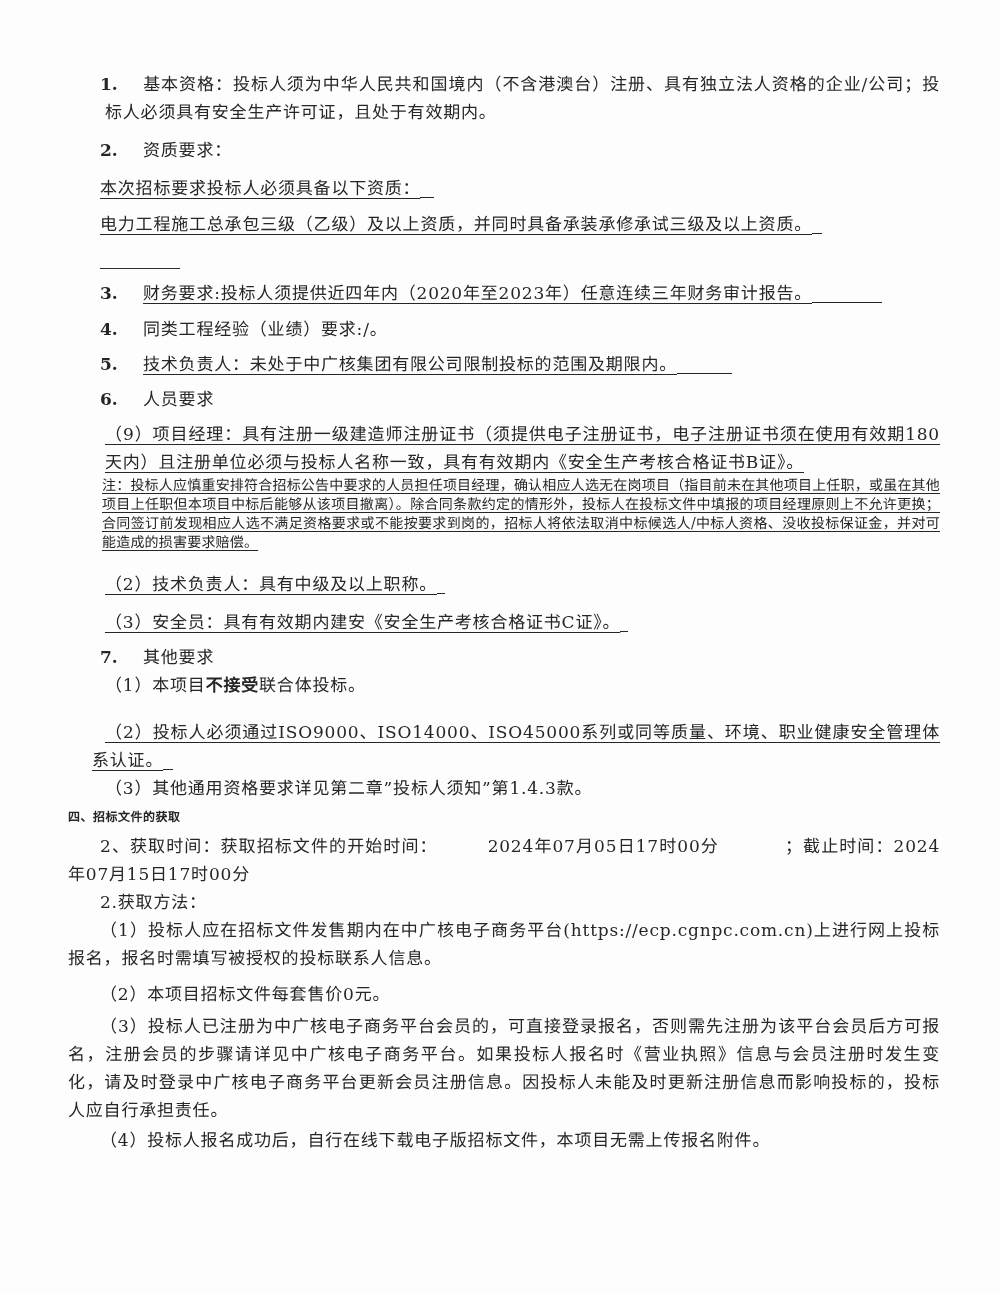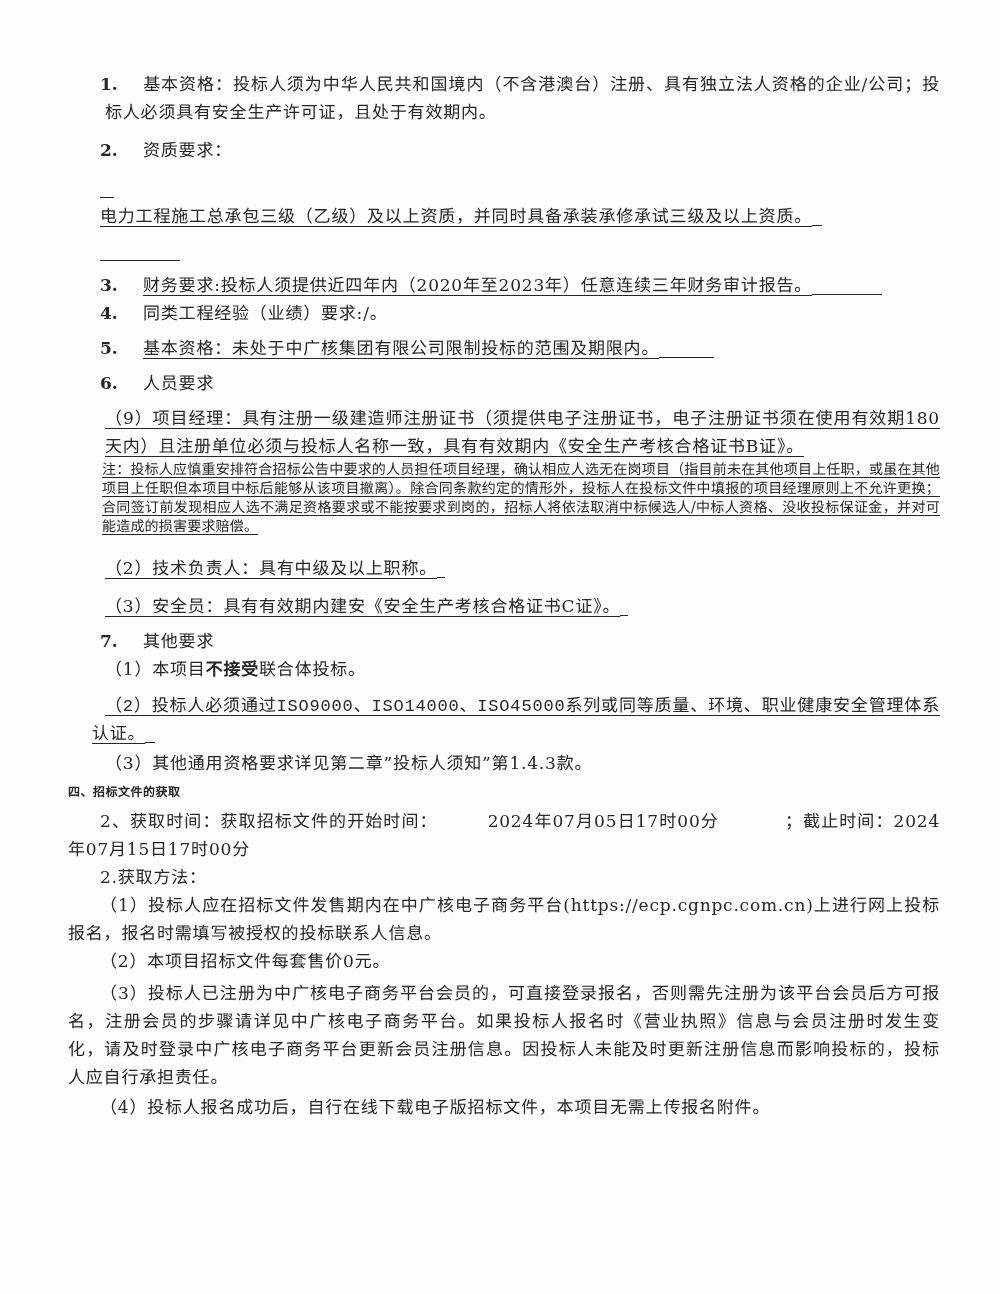--- a/index.html
+++ b/index.html
@@ -33,45 +33,45 @@
   .t70{width:70px;} .t55{width:55px;} .t14{width:14px;} .t10{width:10px;} .t8{width:8px;}
   .blank-line{
     margin-left:32px;margin-top:12px;width:80px;height:18px;
     border-bottom:1px solid #2b2b2b;
   }
   .h4{font-size:12px;font-weight:700;line-height:30px;letter-spacing:0.5px;}
   .apara{text-indent:32px;}
   .sp1{display:inline-block;width:50px;}
   .sp2{display:inline-block;width:66px;}
   
-  .mt7{margin-top:7px;} .mt8{margin-top:0;} .mt9{margin-top:10px;}
+  .mt7{margin-top:7px;} .mt8{margin-top:8px;} .mt9{margin-top:10px;}
   .mt10{margin-top:10px;} .mt14{margin-top:18px;}
-  .mt1{margin-top:10px;font-family:Liberation Mono, monospace;} .mt2{margin-top:2px;} .mt4{margin-top:4px;}
+  .mt1{margin-top:19px;} .mt2{margin-top:2px;} .mt4{margin-top:4px;}
 </style>
 </head>
 <body>
 
 <div class="page">
   <div class="content">
 
     <p class="item"><span class="num">1.</span><span>基本资格：投标人须为中华人民共和国境内（不含港澳台）注册、具有独立法人资格的企业/公司；投标人必须具有安全生产许可证，且处于有效期内。</span></p>
 
     <p class="item mt10"><span class="num">2.</span><span>资质要求：</span></p>
 
-    <p class="qpara mt10"><span class="tail t14"></span></p>
+    <p class="qpara mt10"><span class="u">本次招标要求投标人必须具备以下资质：</span><span class="tail t14"></span></p>
 
     <p class="qpara mt8"><span class="u">电力工程施工总承包三级（乙级）及以上资质，并同时具备承装承修承试三级及以上资质。</span><span class="tail t10"></span></p>
 
     <div class="blank-line"></div>
 
     <p class="item mt10"><span class="num">3.</span><span class="u">财务要求:投标人须提供近四年内（2020年至2023年）任意连续三年财务审计报告。</span><span class="tail t70"></span></p>
 
     <p class="item mt8"><span class="num">4.</span><span>同类工程经验（业绩）要求:/。</span></p>
 
-    <p class="item mt7"><span class="num">5.</span><span class="u">基本资格：未处于中广核集团有限公司限制投标的范围及期限内。</span><span class="tail t55"></span></p>
+    <p class="item mt7"><span class="num">5.</span><span class="u">技术负责人：未处于中广核集团有限公司限制投标的范围及期限内。</span><span class="tail t55"></span></p>
 
     <p class="item mt7"><span class="num">6.</span><span>人员要求</span></p>
 
     <p class="sub u mt7">（9）项目经理：具有注册一级建造师注册证书（须提供电子注册证书，电子注册证书须在使用有效期180天内）且注册单位必须与投标人名称一致，具有有效期内《安全生产考核合格证书B证》。</p>
 
     <p class="note">注：投标人应慎重安排符合招标公告中要求的人员担任项目经理，确认相应人选无在岗项目（指目前未在其他项目上任职，或虽在其他项目上任职但本项目中标后能够从该项目撤离）。除合同条款约定的情形外，投标人在投标文件中填报的项目经理原则上不允许更换；合同签订前发现相应人选不满足资格要求或不能按要求到岗的，招标人将依法取消中标候选人/中标人资格、没收投标保证金，并对可能造成的损害要求赔偿。</p>
 
     <p class="sub mt14"><span class="u">（2）技术负责人：具有中级及以上职称。</span><span class="tail t8"></span></p>
 
     <p class="sub mt9"><span class="u">（3）安全员：具有有效期内建安《安全生产考核合格证书C证》。</span><span class="tail t8"></span></p>

